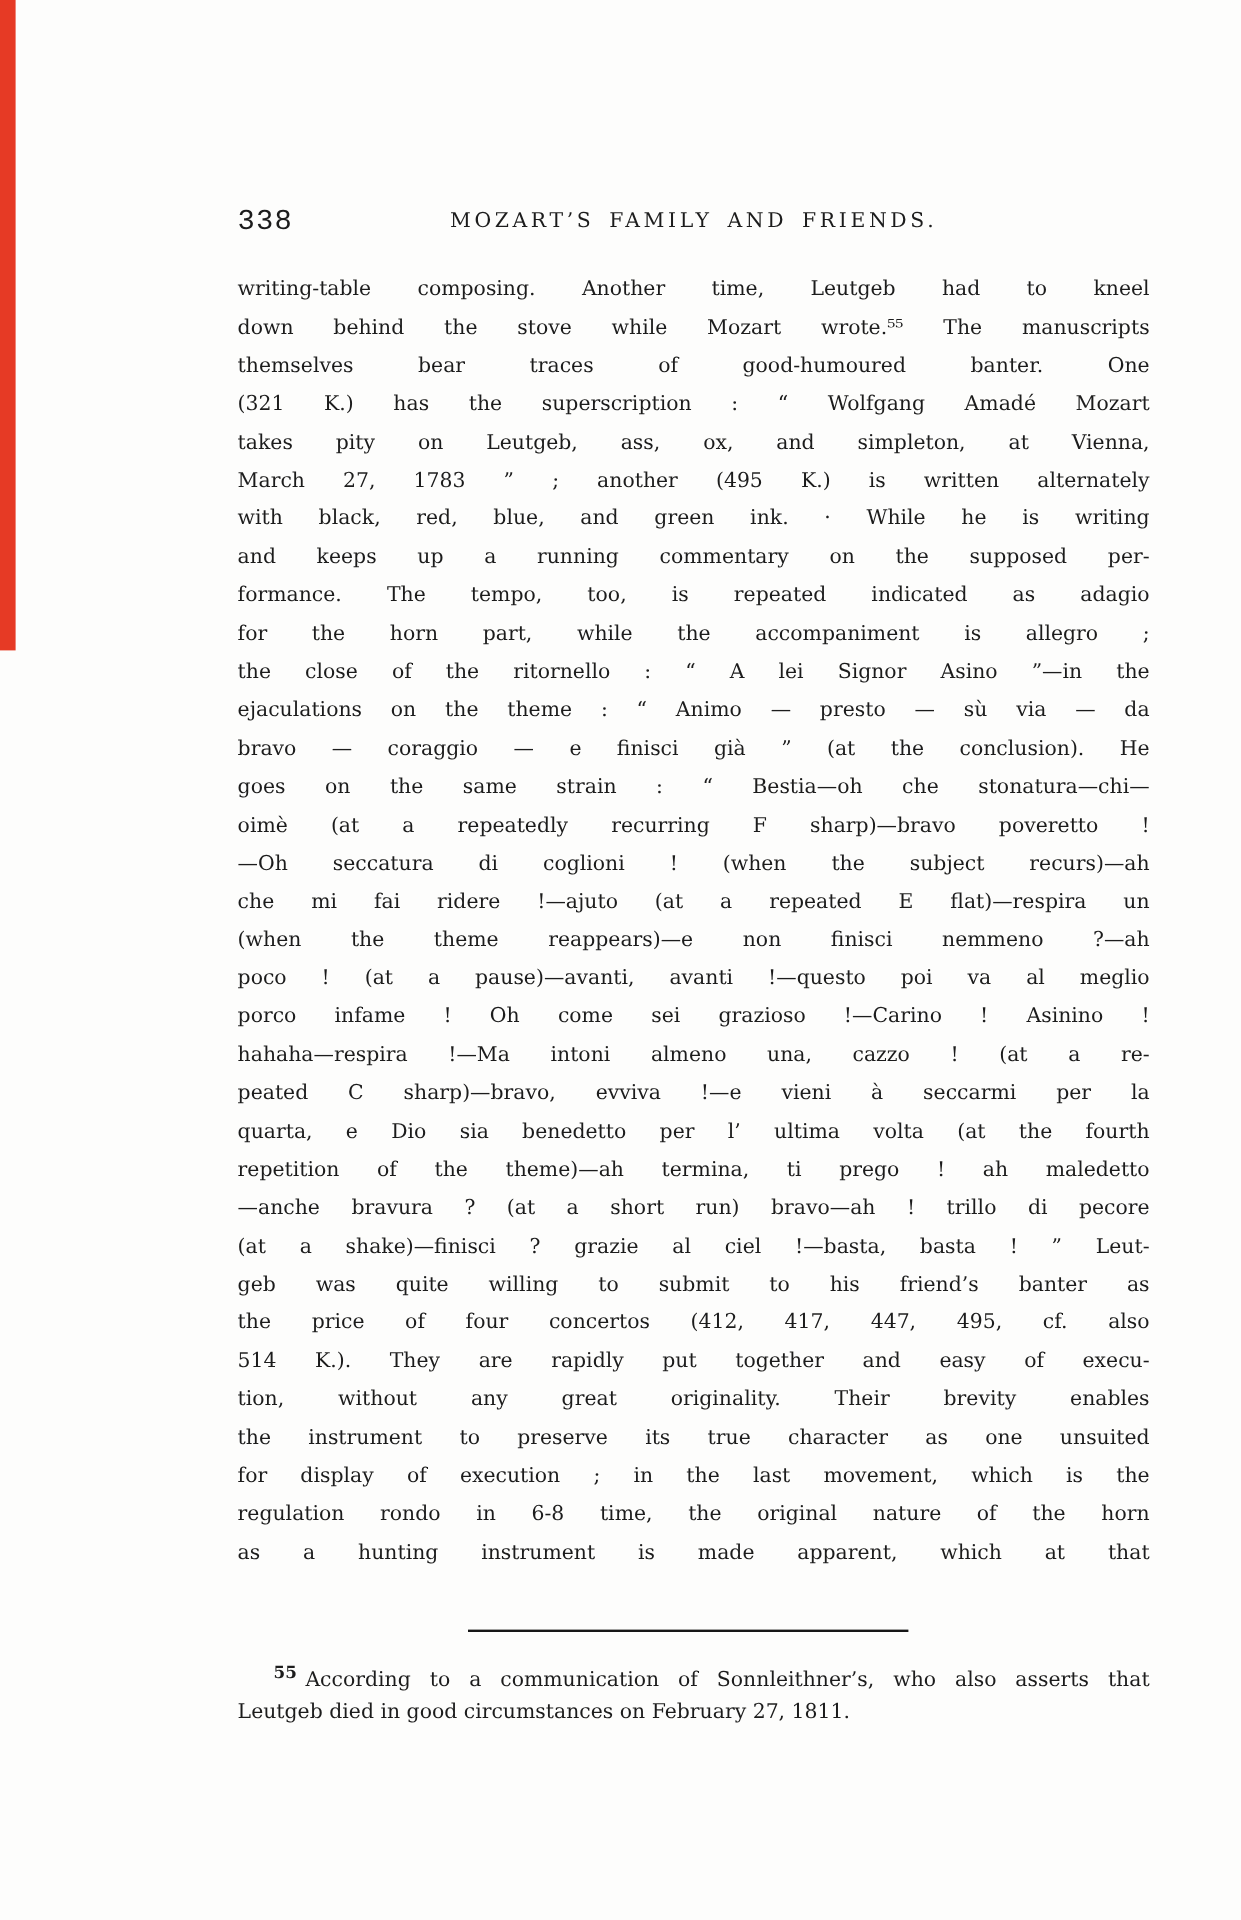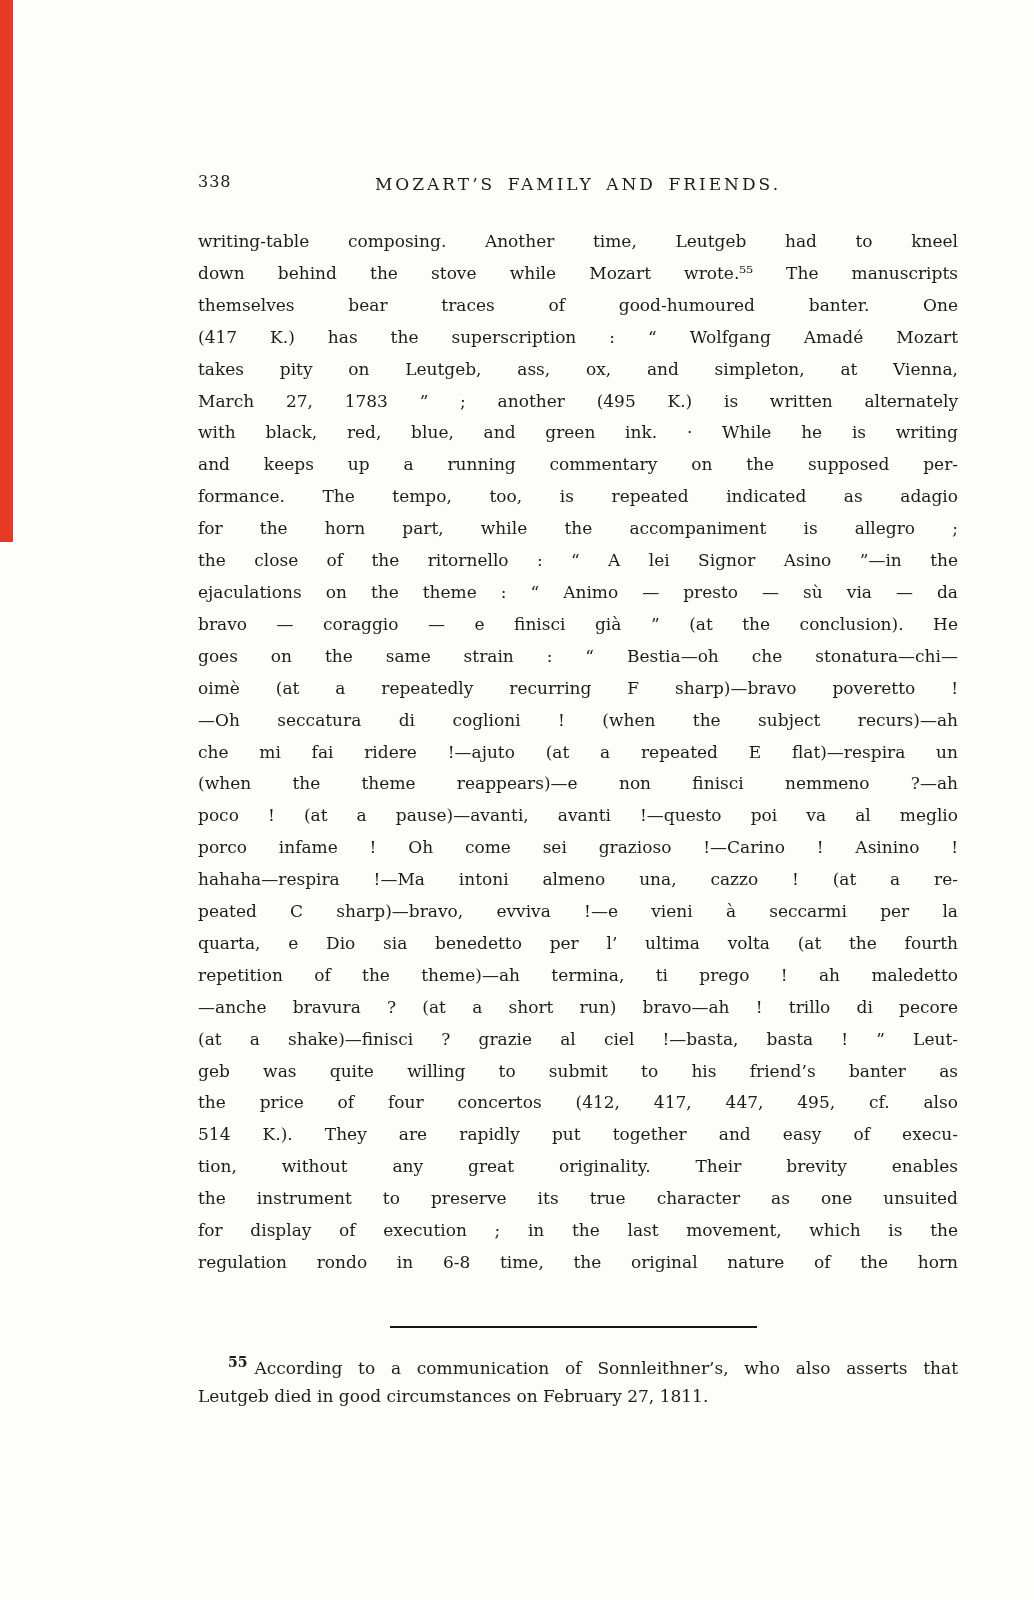--- a/index.html
+++ b/index.html
@@ -22,22 +22,23 @@
     left: 198px; top: 172px;
     width: 760px;
   }
   .header-row {
     position: relative;
     height: 30px;
   }
   .page-number {
     position: absolute;
     left: 0; top: 0;
-    font-size: 16px;
+    font-size: 24px;
     letter-spacing: 1px;
+    font-family: Liberation Mono, monospace;
   }
   .running-title {
     position: absolute;
     left: 0; right: 0;
     top: 2px;
     text-align: center;
     font-size: 17px;
     letter-spacing: 3px;
     word-spacing: 4px;
   }
@@ -80,21 +81,21 @@
 
   <div class="header-row">
     <span class="page-number">338</span>
     <span class="running-title">MOZART’S FAMILY AND FRIENDS.</span>
   </div>
 
   <div class="body-text">
       <div class="body-line">writing-table composing. Another time, Leutgeb had to kneel</div>
       <div class="body-line">down behind the stove while Mozart wrote.⁵⁵ The manuscripts</div>
       <div class="body-line">themselves bear traces of good-humoured banter. One</div>
-      <div class="body-line">(417 K.) has the superscription : “ Wolfgang Amadé Mozart</div>
+      <div class="body-line">(321 K.) has the superscription : “ Wolfgang Amadé Mozart</div>
       <div class="body-line">takes pity on Leutgeb, ass, ox, and simpleton, at Vienna,</div>
       <div class="body-line">March 27, 1783 ” ; another (495 K.) is written alternately</div>
       <div class="body-line">with black, red, blue, and green ink. · While he is writing</div>
       <div class="body-line">and keeps up a running commentary on the supposed per-</div>
       <div class="body-line">formance. The tempo, too, is repeated indicated as adagio</div>
       <div class="body-line">for the horn part, while the accompaniment is allegro ;</div>
       <div class="body-line">the close of the ritornello : “ A lei Signor Asino ”—in the</div>
       <div class="body-line">ejaculations on the theme : “ Animo — presto — sù via — da</div>
       <div class="body-line">bravo — coraggio — e finisci già ” (at the conclusion). He</div>
       <div class="body-line">goes on the same strain : “ Bestia—oh che stonatura—chi—</div>
@@ -110,20 +111,21 @@
       <div class="body-line">repetition of the theme)—ah termina, ti prego ! ah maledetto</div>
       <div class="body-line">—anche bravura ? (at a short run) bravo—ah ! trillo di pecore</div>
       <div class="body-line">(at a shake)—finisci ? grazie al ciel !—basta, basta ! ” Leut-</div>
       <div class="body-line">geb was quite willing to submit to his friend’s banter as</div>
       <div class="body-line">the price of four concertos (412, 417, 447, 495, cf. also</div>
       <div class="body-line">514 K.). They are rapidly put together and easy of execu-</div>
       <div class="body-line">tion, without any great originality. Their brevity enables</div>
       <div class="body-line">the instrument to preserve its true character as one unsuited</div>
       <div class="body-line">for display of execution ; in the last movement, which is the</div>
       <div class="body-line">regulation rondo in 6-8 time, the original nature of the horn</div>
+      <div class="body-line">as a hunting instrument is made apparent, which at that</div>
     </div>
 
   <div class="footnote-rule"></div>
 
   <div class="footnote">
     <div class="footnote-line footnote-first">
       <sup class="fn-marker">55</sup><span>According to a communication of Sonnleithner’s, who also asserts that</span>
     </div>
     <div class="footnote-line">Leutgeb died in good circumstances on February 27, 1811.</div>
   </div>

